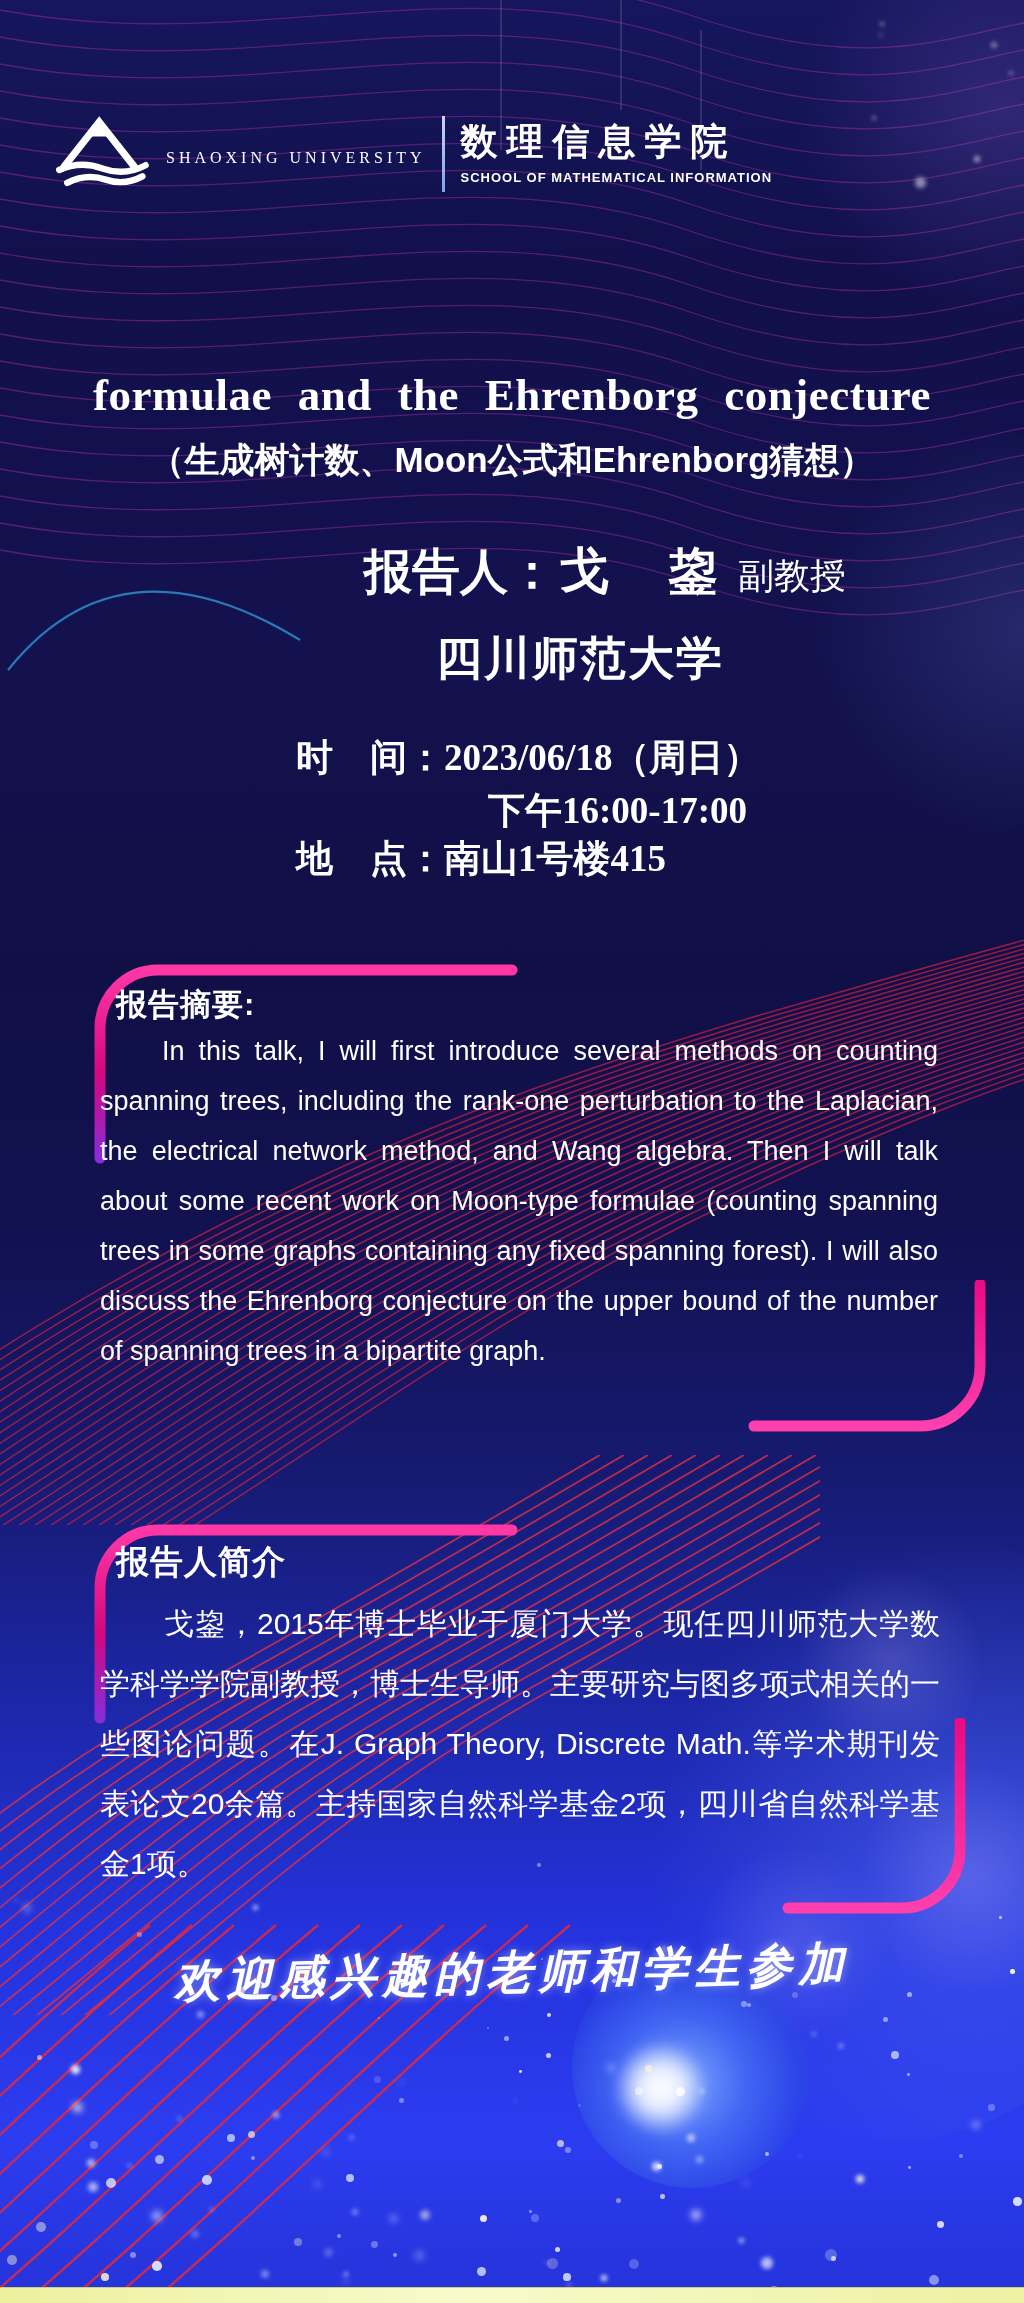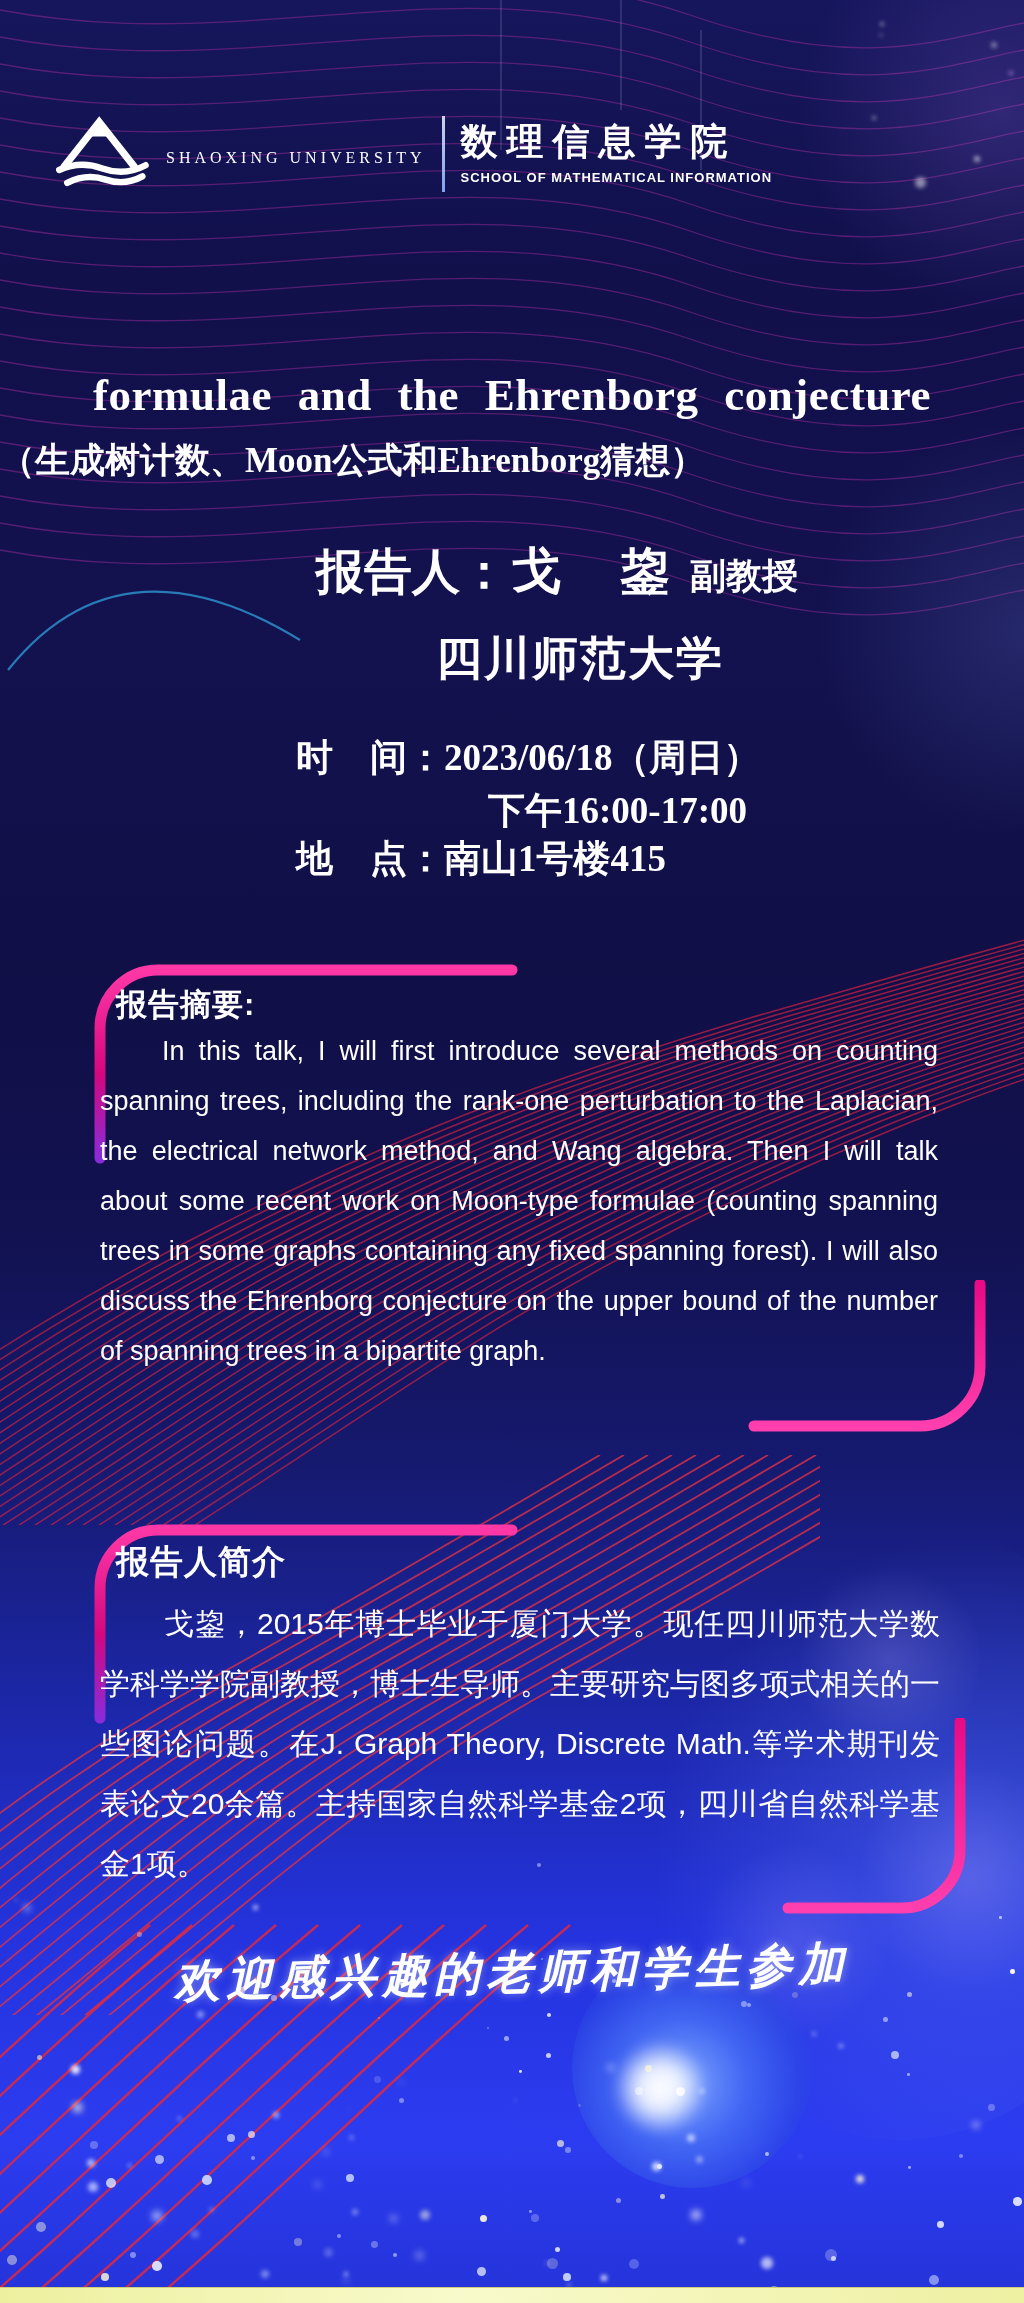--- a/index.html
+++ b/index.html
@@ -44,27 +44,27 @@
   .univ-en{font-family:"Liberation Serif",serif;font-size:16px;letter-spacing:4px;margin-top:8px;}
   .logo-divider{width:3px;height:76px;margin:0 16px;background:linear-gradient(#dfe9ff,#8fb0ff);opacity:.9;}
   .school-cn{font-weight:700;font-size:37px;letter-spacing:9px;line-height:1;}
   .school-en{font-weight:700;font-size:13px;letter-spacing:1px;margin-top:10px;}
   .series{left:46px;top:208px;font-weight:700;font-size:38px;letter-spacing:1px;color:#f6f7ff;}
 
   
   .title-en{width:100%;text-align:center;font-family:"Liberation Serif",serif;font-weight:700;
     font-size:45px;word-spacing:14px;letter-spacing:.5px;}
   .t1{top:285px;} .t2{top:369px;}
-  .title-cn{top:437px;width:100%;text-align:left;font-family:Liberation Serif, serif;font-weight:700;font-size:35px;}
+  .title-cn{top:437px;width:100%;text-align:center;font-family:Liberation Sans, sans-serif;font-weight:700;font-size:35px;}
 
   
   .speaker-row{left:316px;top:538px;display:flex;align-items:baseline;white-space:nowrap;}
-  .speaker-label{font-weight:700;font-size:48px;}
+  .speaker-label{font-weight:700;font-size:48px;margin-left:48px;}
   .speaker-name{font-weight:700;font-size:50px;letter-spacing:4px;margin-left:4px;}
-  .speaker-title{font-weight:700;font-size:36px;margin-left:16px;}
+  .speaker-title{font-weight:400;font-size:36px;margin-left:16px;}
   .affiliation{left:436px;top:628px;font-weight:700;font-size:46px;letter-spacing:2px;}
 
   
   .sched{font-family:"Liberation Serif",serif;font-weight:700;font-size:37px;white-space:nowrap;}
   .s-time{left:296px;top:733px;} .s-range{left:488px;top:786px;} .s-venue{left:296px;top:834px;}
 
   
   .sec-heading{font-weight:700;font-size:31px;letter-spacing:1px;}
   .abs-heading{left:116px;top:984px;}
   .abs-body{left:100px;top:1026px;width:838px;font-size:27px;line-height:50px;

